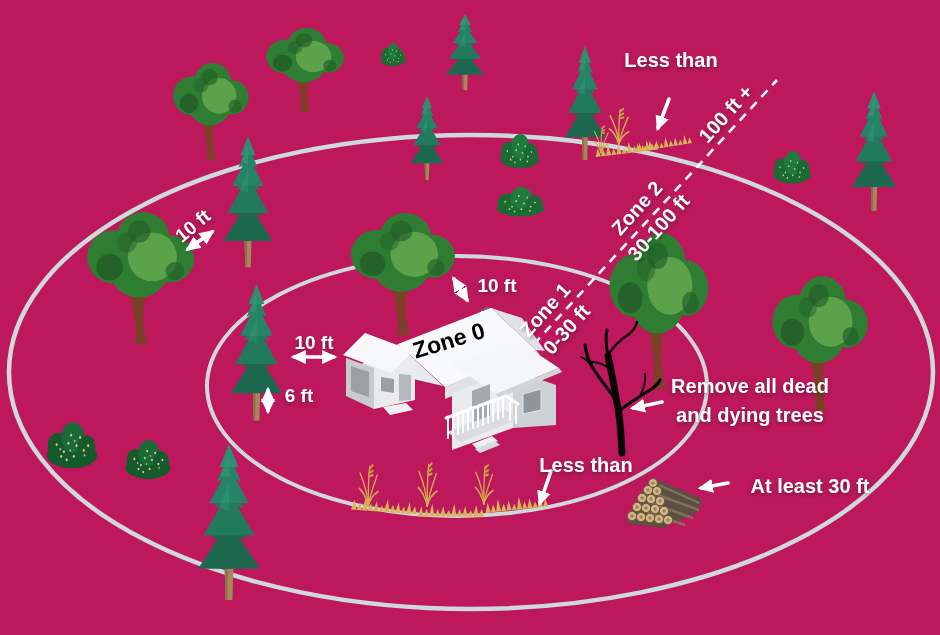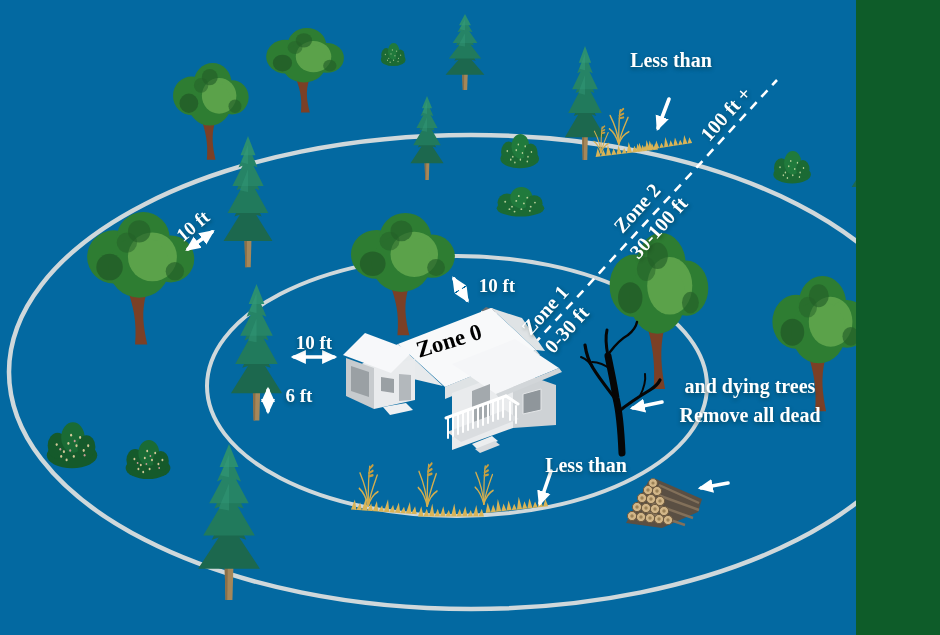--- a/index.html
+++ b/index.html
@@ -1,19 +1,19 @@
 <!DOCTYPE html>
 <html><head>
 <meta charset="utf-8">
 <style>
   html,body{margin:0;padding:0;background:#0e5c29;}
   .canvas{
-    position:relative;width:856px;height:635px;overflow:hidden;
-    background:#0369a1;
-    font-family:Liberation Serif, serif;
+    position:relative;width:940px;height:635px;overflow:hidden;
+    background:#be185d;
+    font-family:Liberation Sans, sans-serif;
   }
   .canvas svg.scene{position:absolute;left:0;top:0;}
   .lbl{
     position:absolute;color:#ffffff;font-weight:700;font-size:20px;
     line-height:1.45;text-align:center;white-space:nowrap;
     text-shadow:0 2px 4px rgba(0,25,8,.38);
     transform:translate(-50%,-50%);z-index:3;
   }
   .lbl span{display:block;}
   .sm{font-size:19px;}
@@ -386,20 +386,21 @@
 
   <div class="lbl sm" style="left:299px;top:396px;">
     <span>6 ft</span>
   </div>
 
   <div class="lbl" style="left:586px;top:465px;">
     <span>Less than</span>
   </div>
 
   <div class="lbl" style="left:750px;top:401px;">
+    <span>Remove all dead</span>
     <span>and dying trees</span>
-    <span>Remove all dead</span>
   </div>
 
   <div class="lbl" style="left:810px;top:486px;">
+    <span>At least 30 ft</span>
   </div>
 
 </div>
 
 </body></html>

